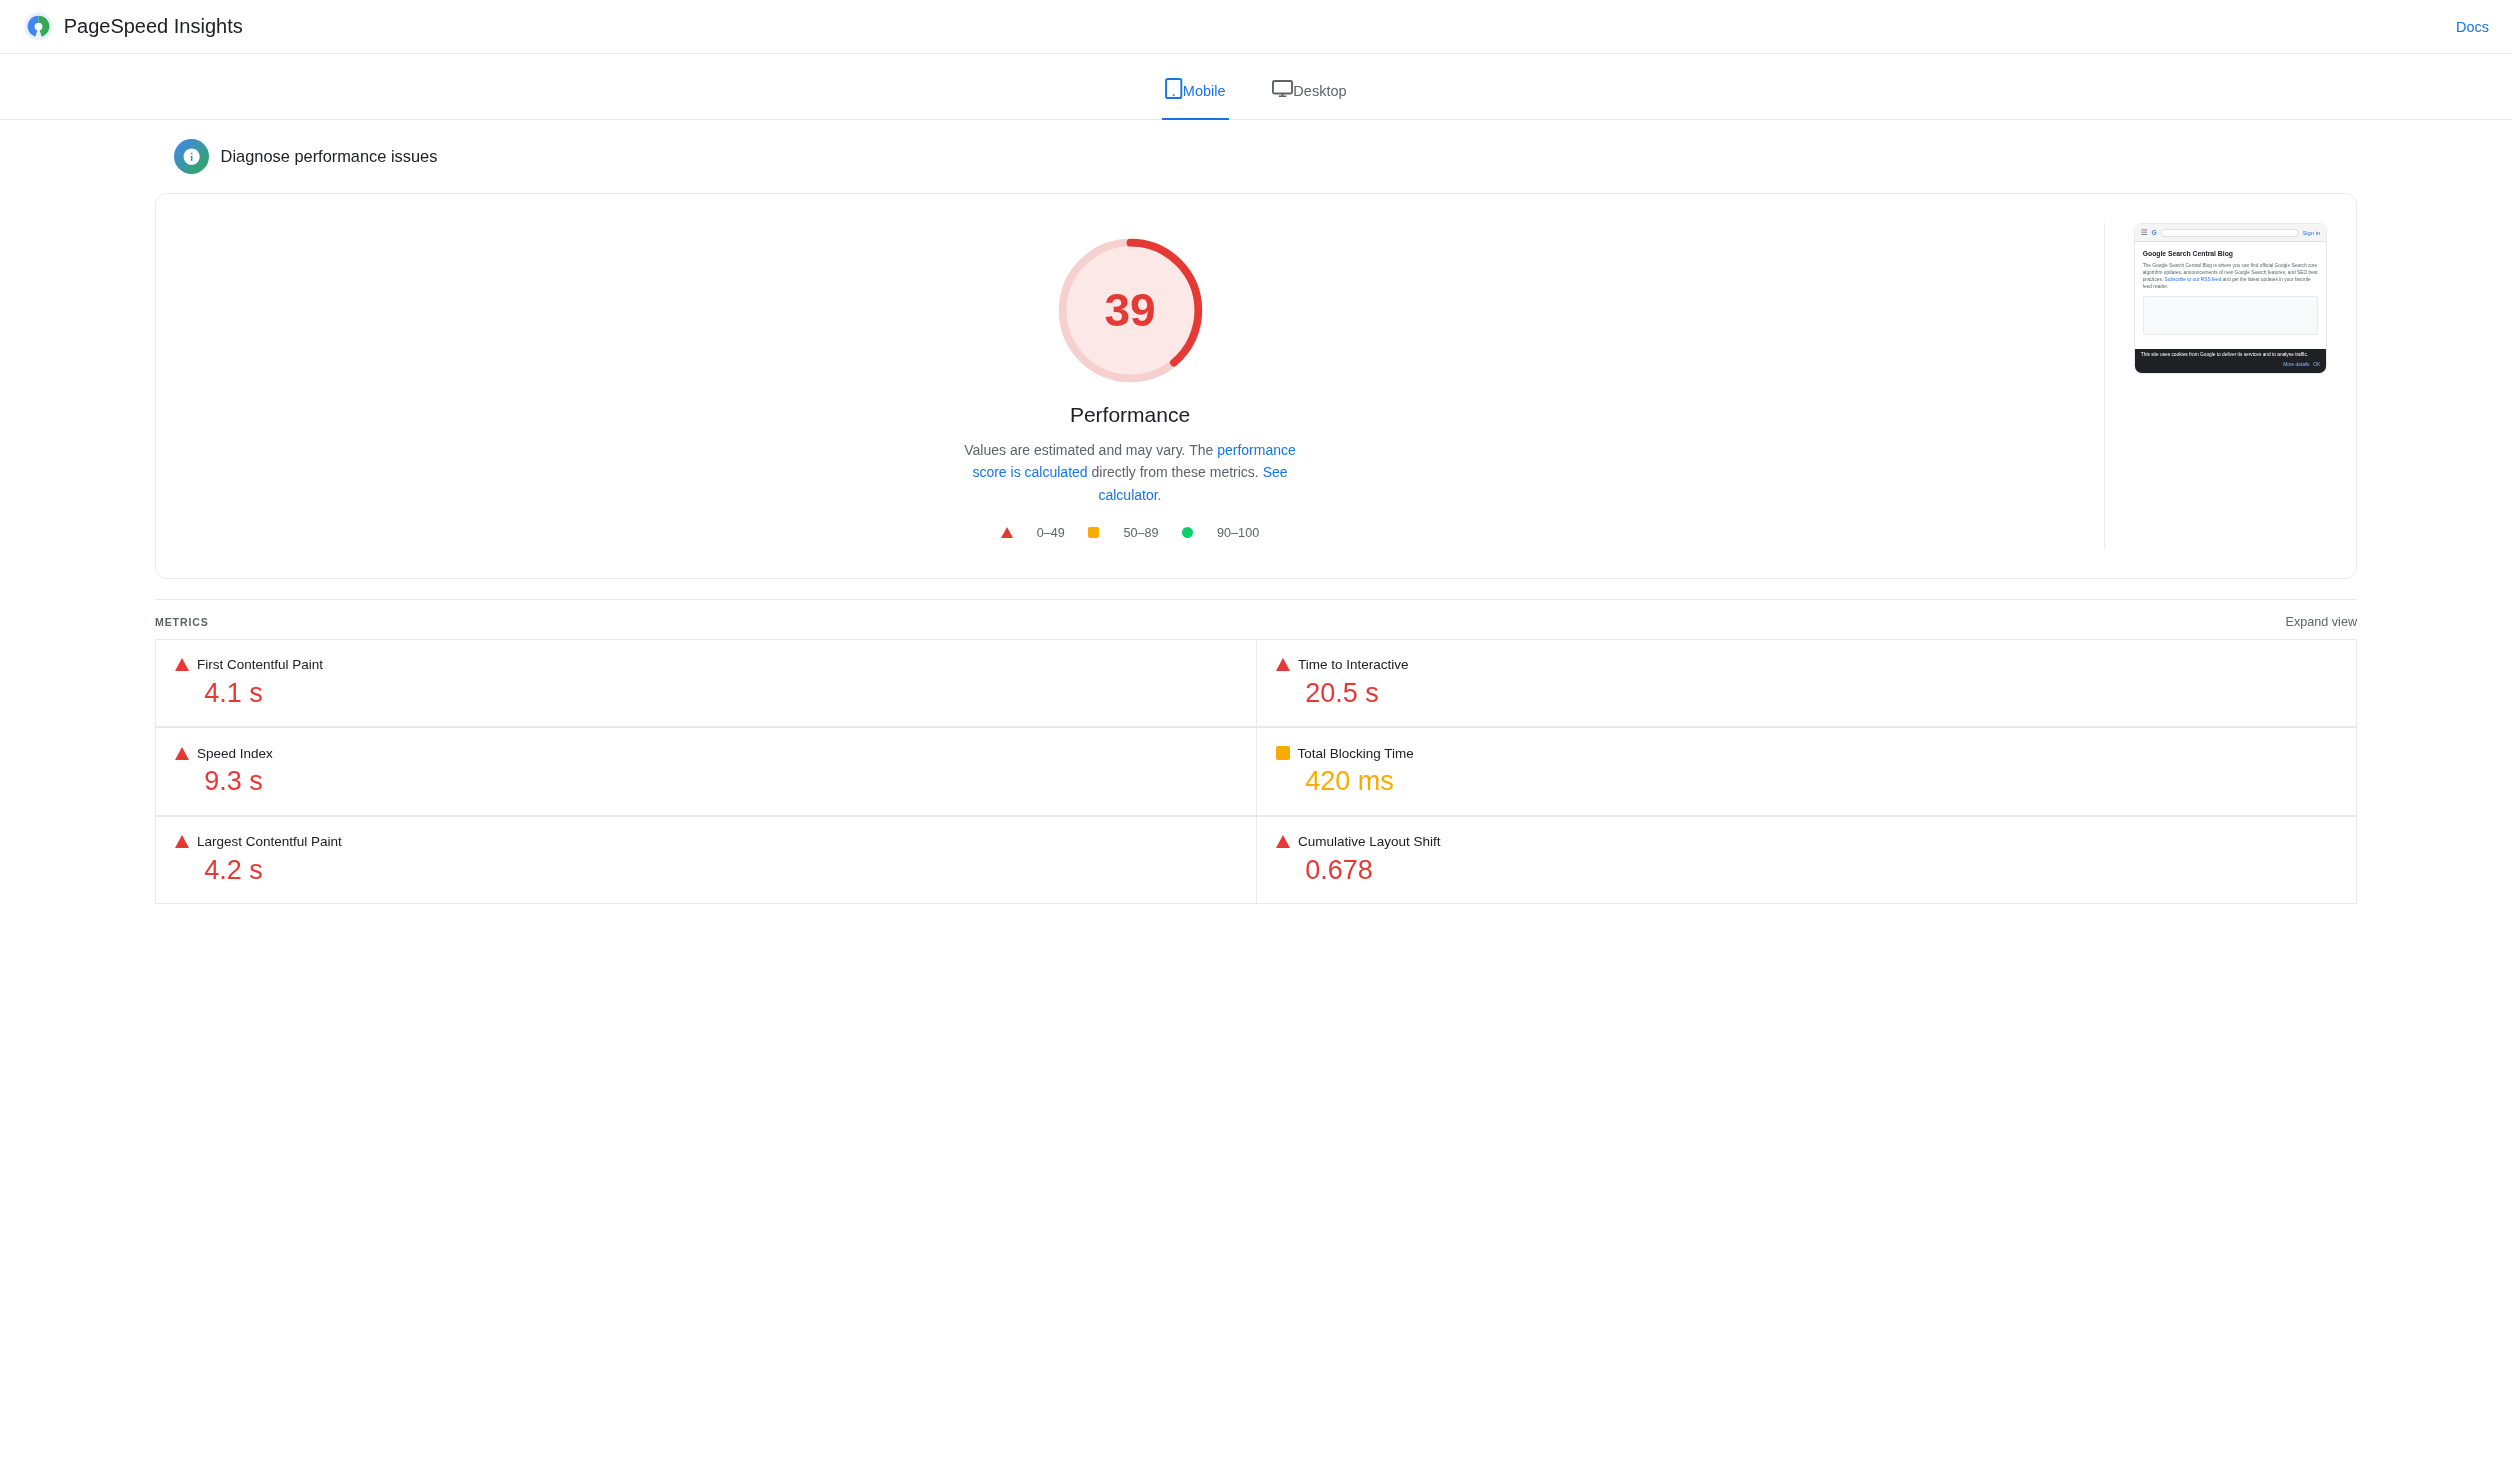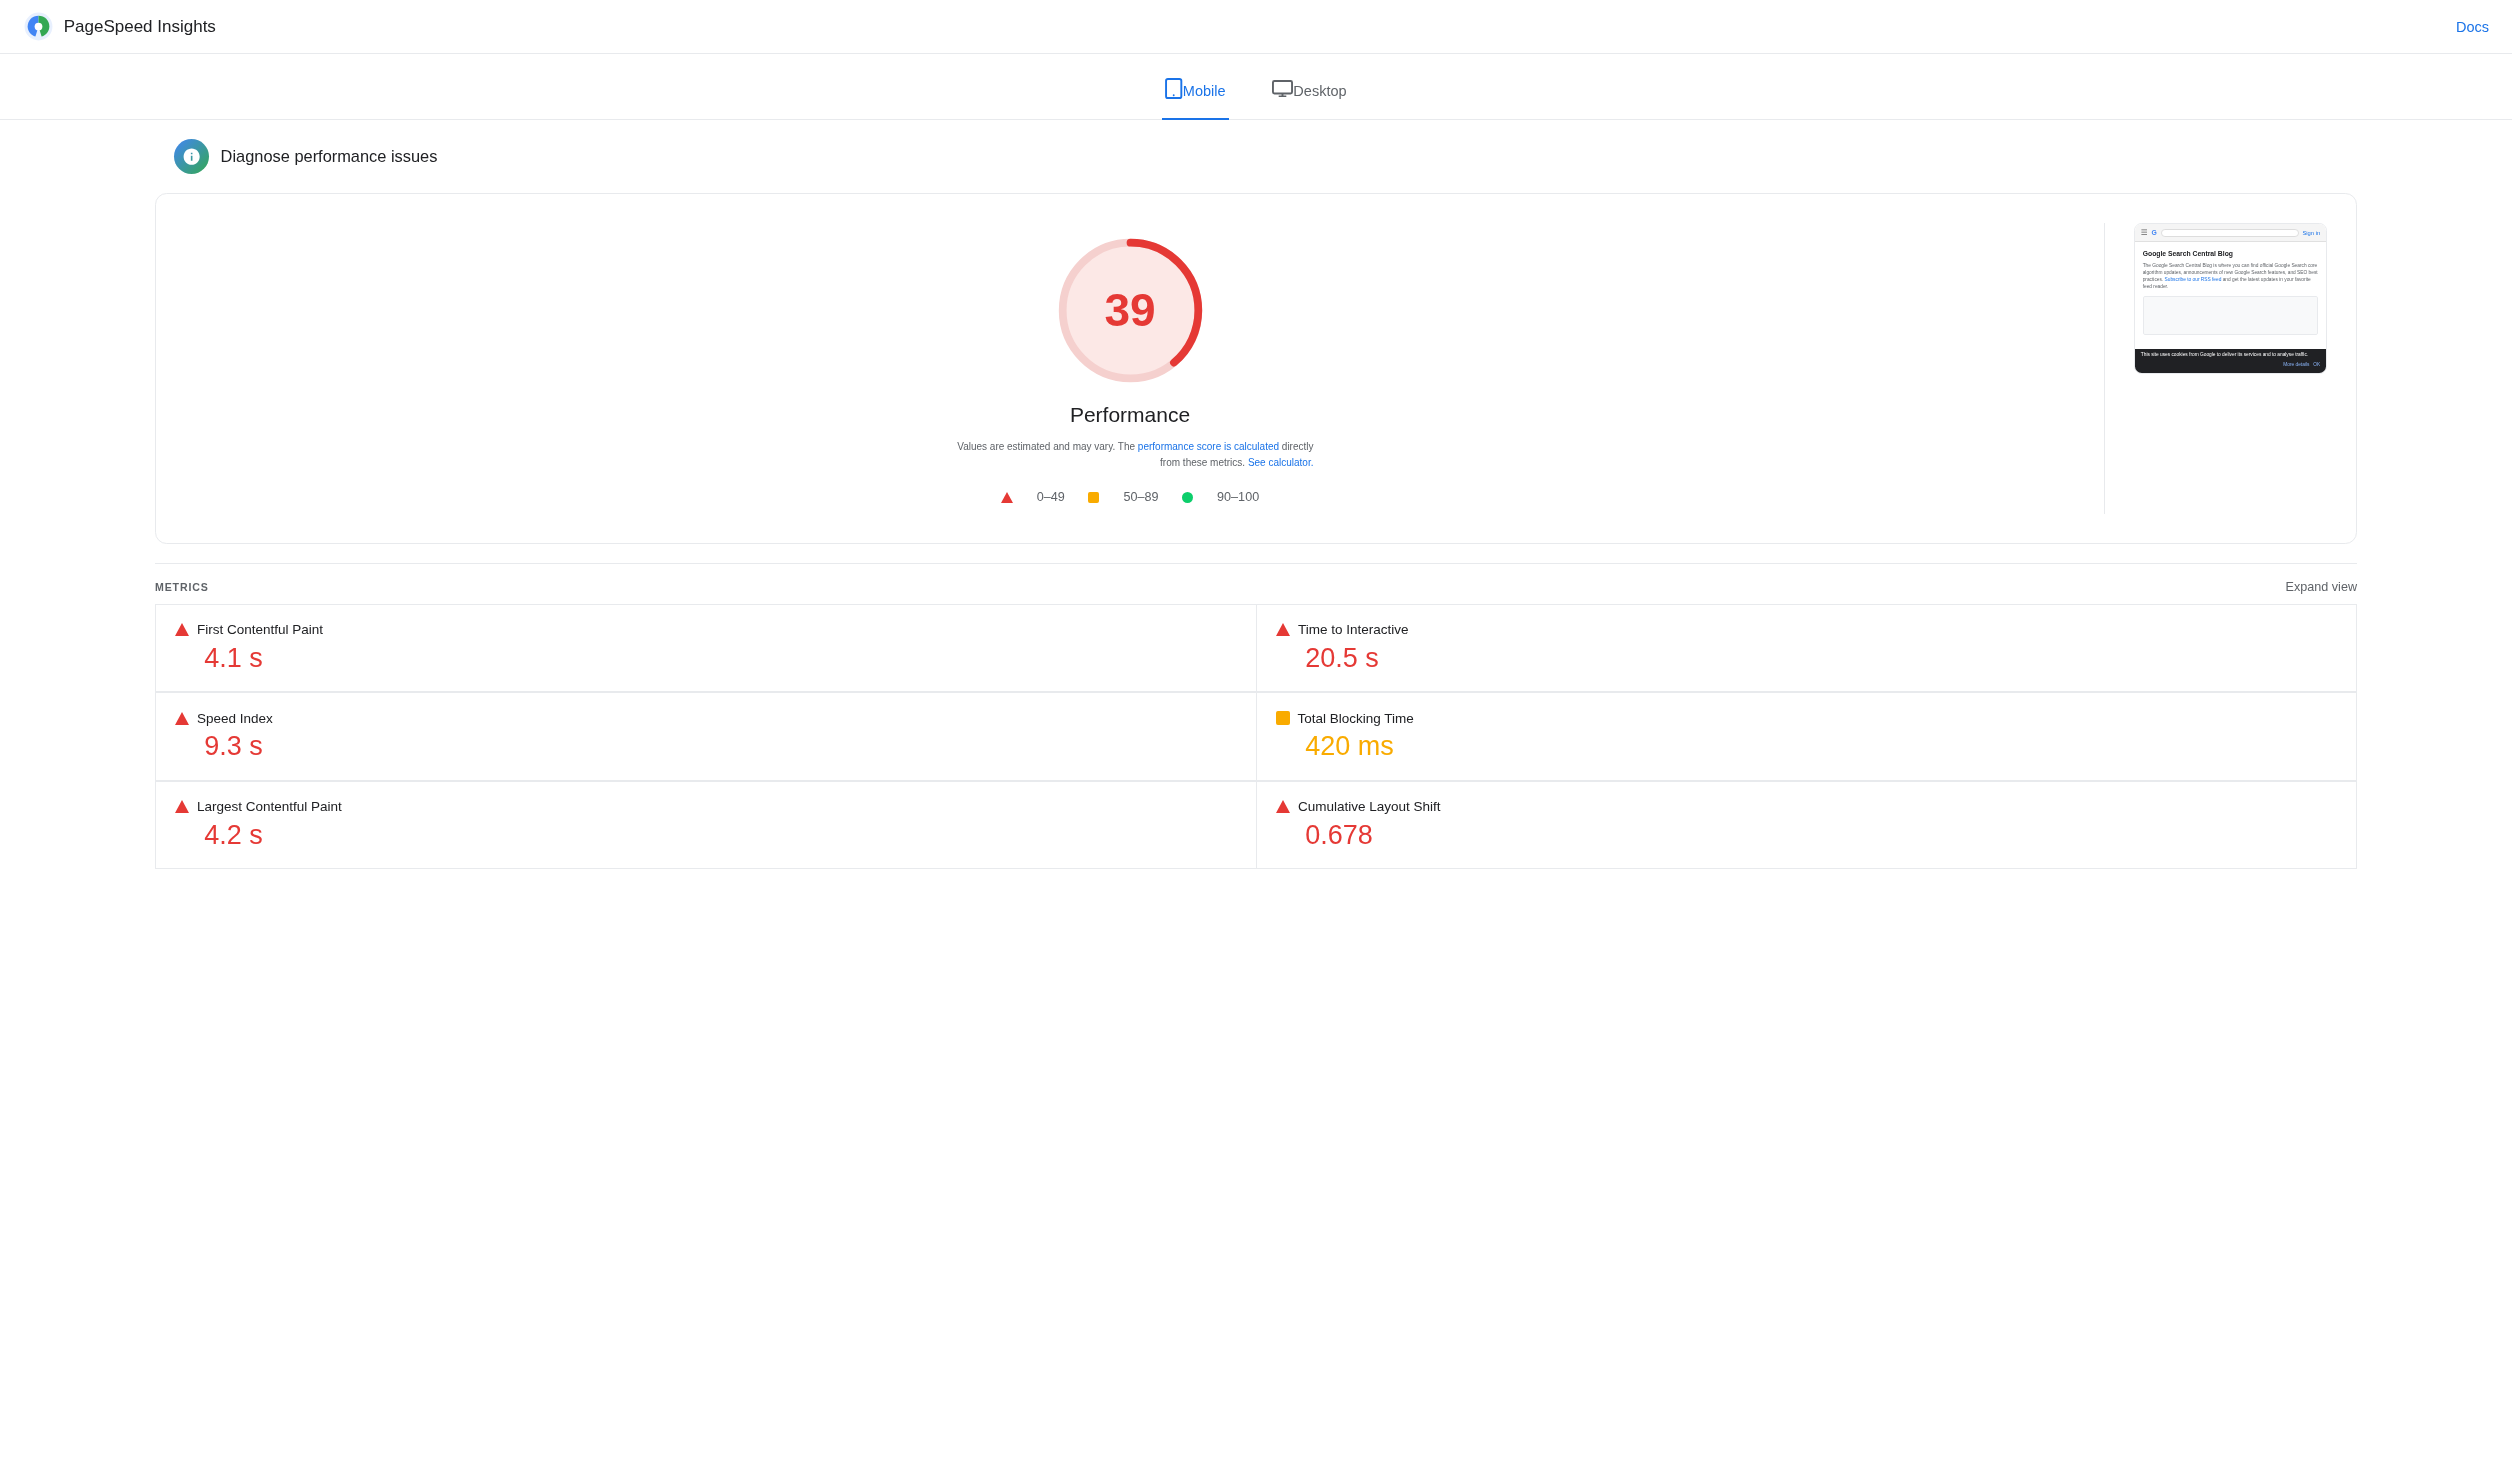--- a/index.html
+++ b/index.html
@@ -17,21 +17,21 @@
     .header-logo {
       display: flex;
       align-items: center;
       gap: 9.7px;
     }
     .logo-icon {
       width: 31px;
       height: 31px;
     }
     .header-title {
-      font-size: 17px;
+      font-size: 20px;
       font-weight: 400;
       color: #202124;
     }
     .docs-link {
       color: #1a73e8;
       font-size: 14.5px;
       font-weight: 500;
       text-decoration: none;
       cursor: pointer;
     }
@@ -134,22 +134,22 @@
     }
 
     .performance-label {
       font-size: 21px;
       font-weight: 500;
       color: #202124;
       margin-bottom: 11.6px;
     }
 
     .performance-desc {
-      text-align: right;
-      font-size: 10px;
+      text-align: center;
+      font-size: 14px;
       color: #5f6368;
       max-width: 367px;
       line-height: 1.6;
     }
     .performance-desc a {
       color: #1a73e8;
       text-decoration: none;
     }
 
     .legend {

